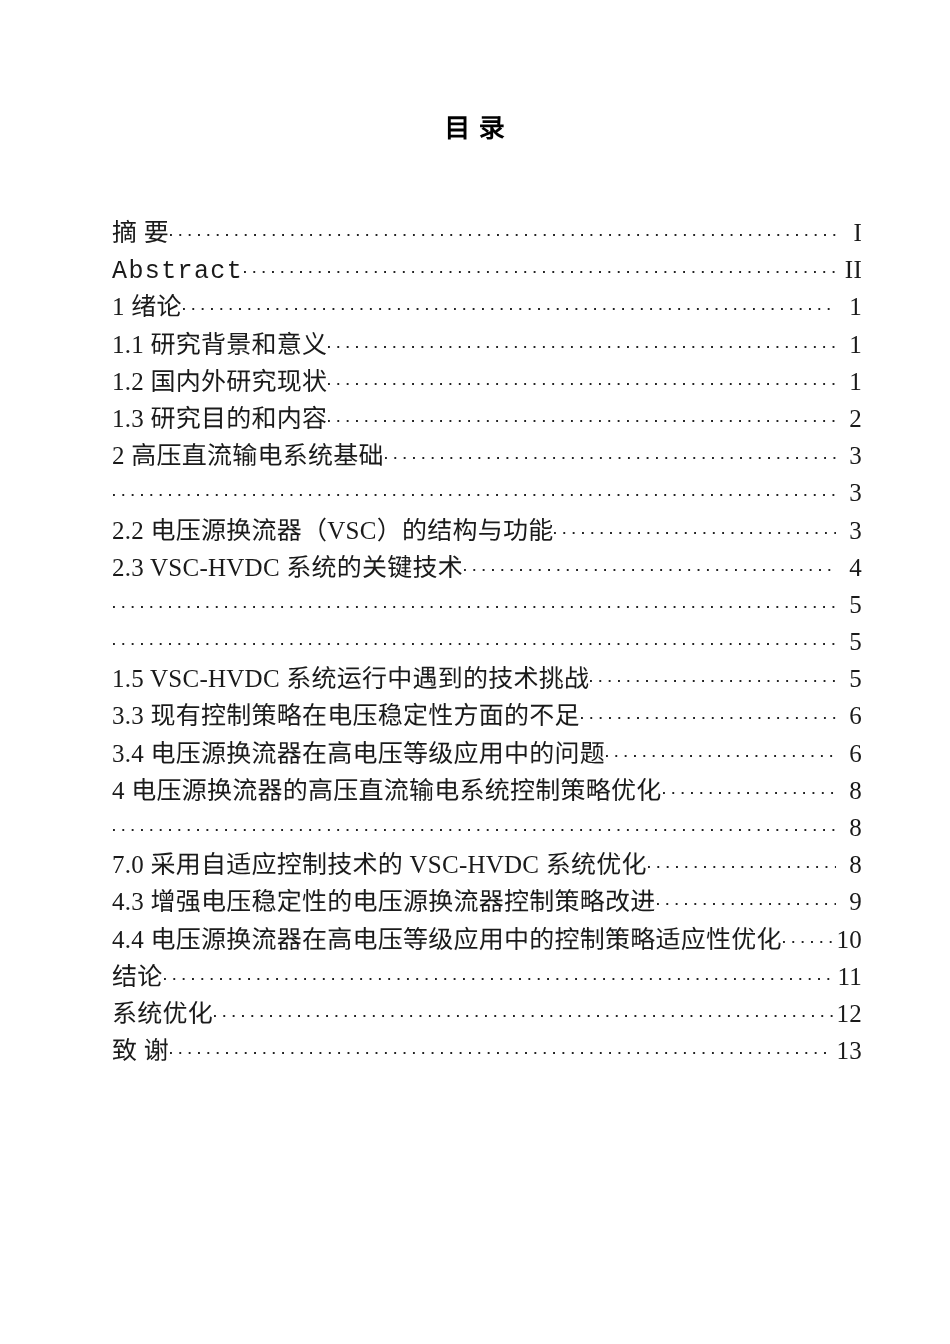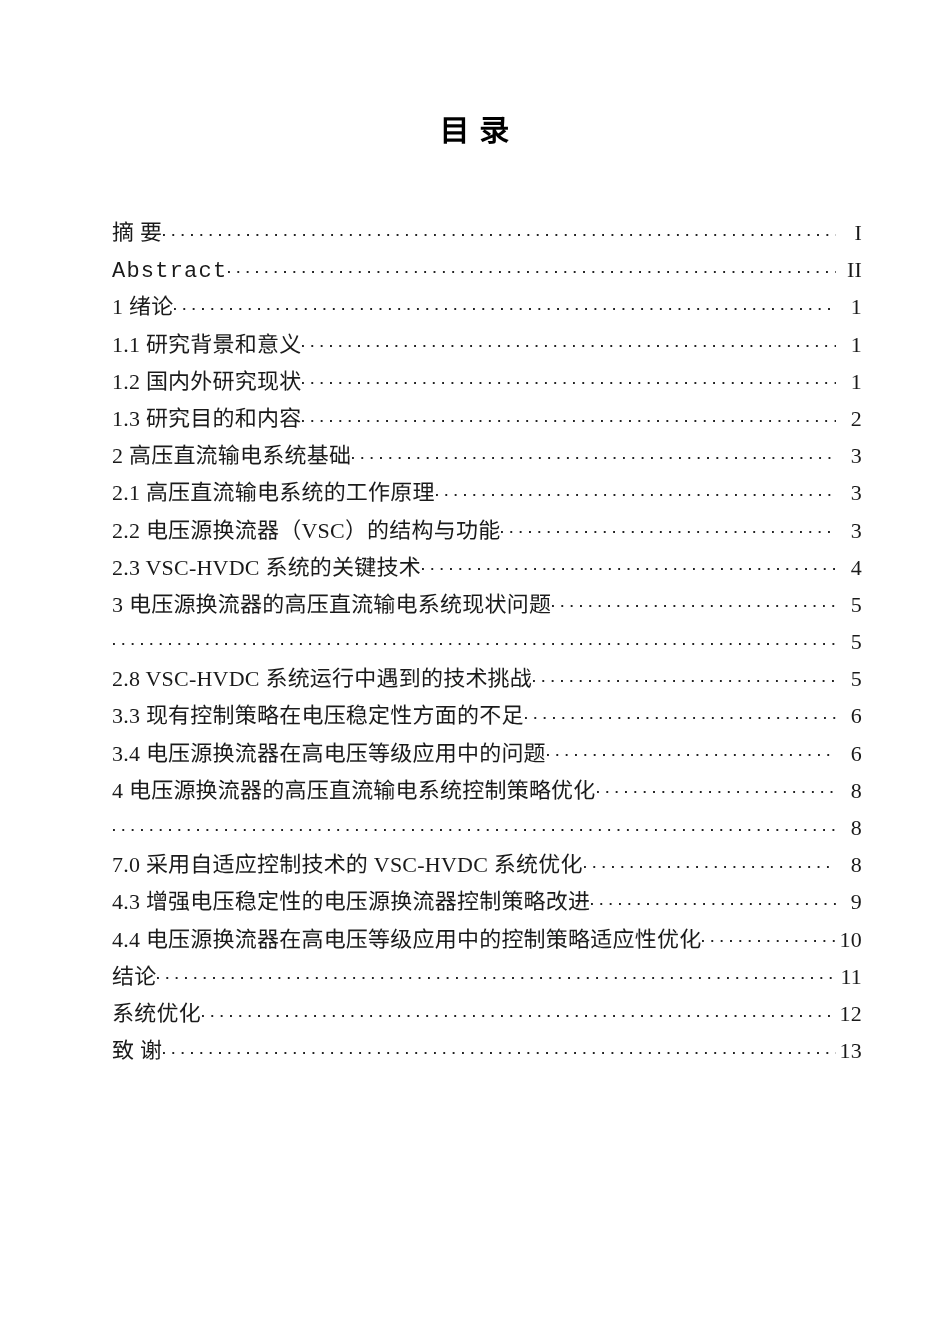--- a/index.html
+++ b/index.html
@@ -24,40 +24,40 @@
     height: 1344px;
     background: #ffffff;
   }
 
   .toc-title {
     position: absolute;
     left: 0;
     top: 113px;
     width: 950px;
     text-align: center;
-    font-size: 30px;
+    font-size: 26px;
     font-weight: bold;
     letter-spacing: 0.04em;
     line-height: 1.2;
     font-family: "Liberation Serif", "DejaVu Serif", serif;
   }
 
   .toc-list {
     position: absolute;
     left: 112px;
     top: 214px;
     width: 750px;
   }
 
   .toc-entry {
     display: flex;
     align-items: baseline;
     width: 100%;
     height: 37.2px;
-    font-size: 22px;
+    font-size: 25px;
     line-height: 37.2px;
     white-space: nowrap;
     color: #1a1a1a;
   }
 
   .toc-entry .entry-label {
     flex: 0 0 auto;
     letter-spacing: 0.01em;
   }
 
@@ -134,45 +134,43 @@
         <span class="entry-label">1.3 研究目的和内容</span>
         <span class="leader"></span>
         <span class="page-num">2</span>
       </div>
       <div class="toc-entry">
         <span class="entry-label">2 高压直流输电系统基础</span>
         <span class="leader"></span>
         <span class="page-num">3</span>
       </div>
       <div class="toc-entry">
-        <span class="entry-label">2.1 高压直流输电系统的工作原理</span>
         <span class="leader"></span>
         <span class="page-num">3</span>
       </div>
       <div class="toc-entry">
         <span class="entry-label">2.2 电压源换流器（VSC）的结构与功能</span>
         <span class="leader"></span>
         <span class="page-num">3</span>
       </div>
       <div class="toc-entry">
         <span class="entry-label">2.3 VSC-HVDC 系统的关键技术</span>
         <span class="leader"></span>
         <span class="page-num">4</span>
       </div>
       <div class="toc-entry">
-        <span class="entry-label">3 电压源换流器的高压直流输电系统现状问题</span>
         <span class="leader"></span>
         <span class="page-num">5</span>
       </div>
       <div class="toc-entry">
         <span class="leader"></span>
         <span class="page-num">5</span>
       </div>
       <div class="toc-entry">
-        <span class="entry-label">2.8 VSC-HVDC 系统运行中遇到的技术挑战</span>
+        <span class="entry-label">1.5 VSC-HVDC 系统运行中遇到的技术挑战</span>
         <span class="leader"></span>
         <span class="page-num">5</span>
       </div>
       <div class="toc-entry">
         <span class="entry-label">3.3 现有控制策略在电压稳定性方面的不足</span>
         <span class="leader"></span>
         <span class="page-num">6</span>
       </div>
       <div class="toc-entry">
         <span class="entry-label">3.4 电压源换流器在高电压等级应用中的问题</span>

